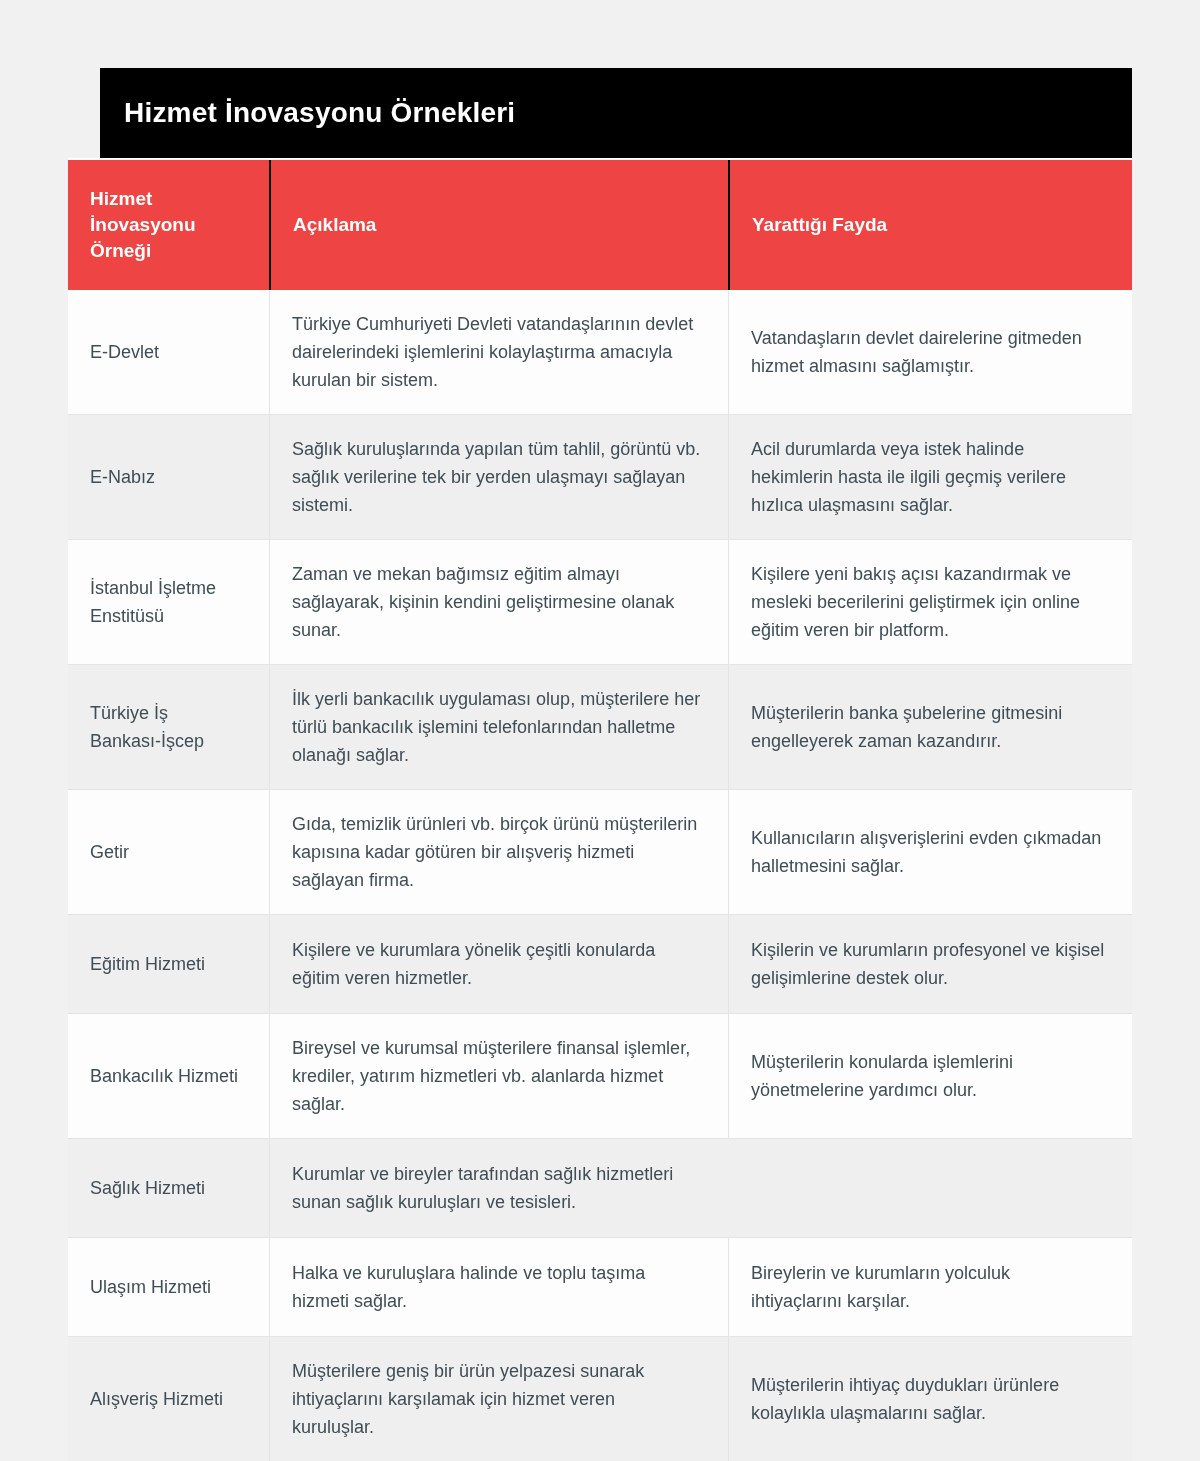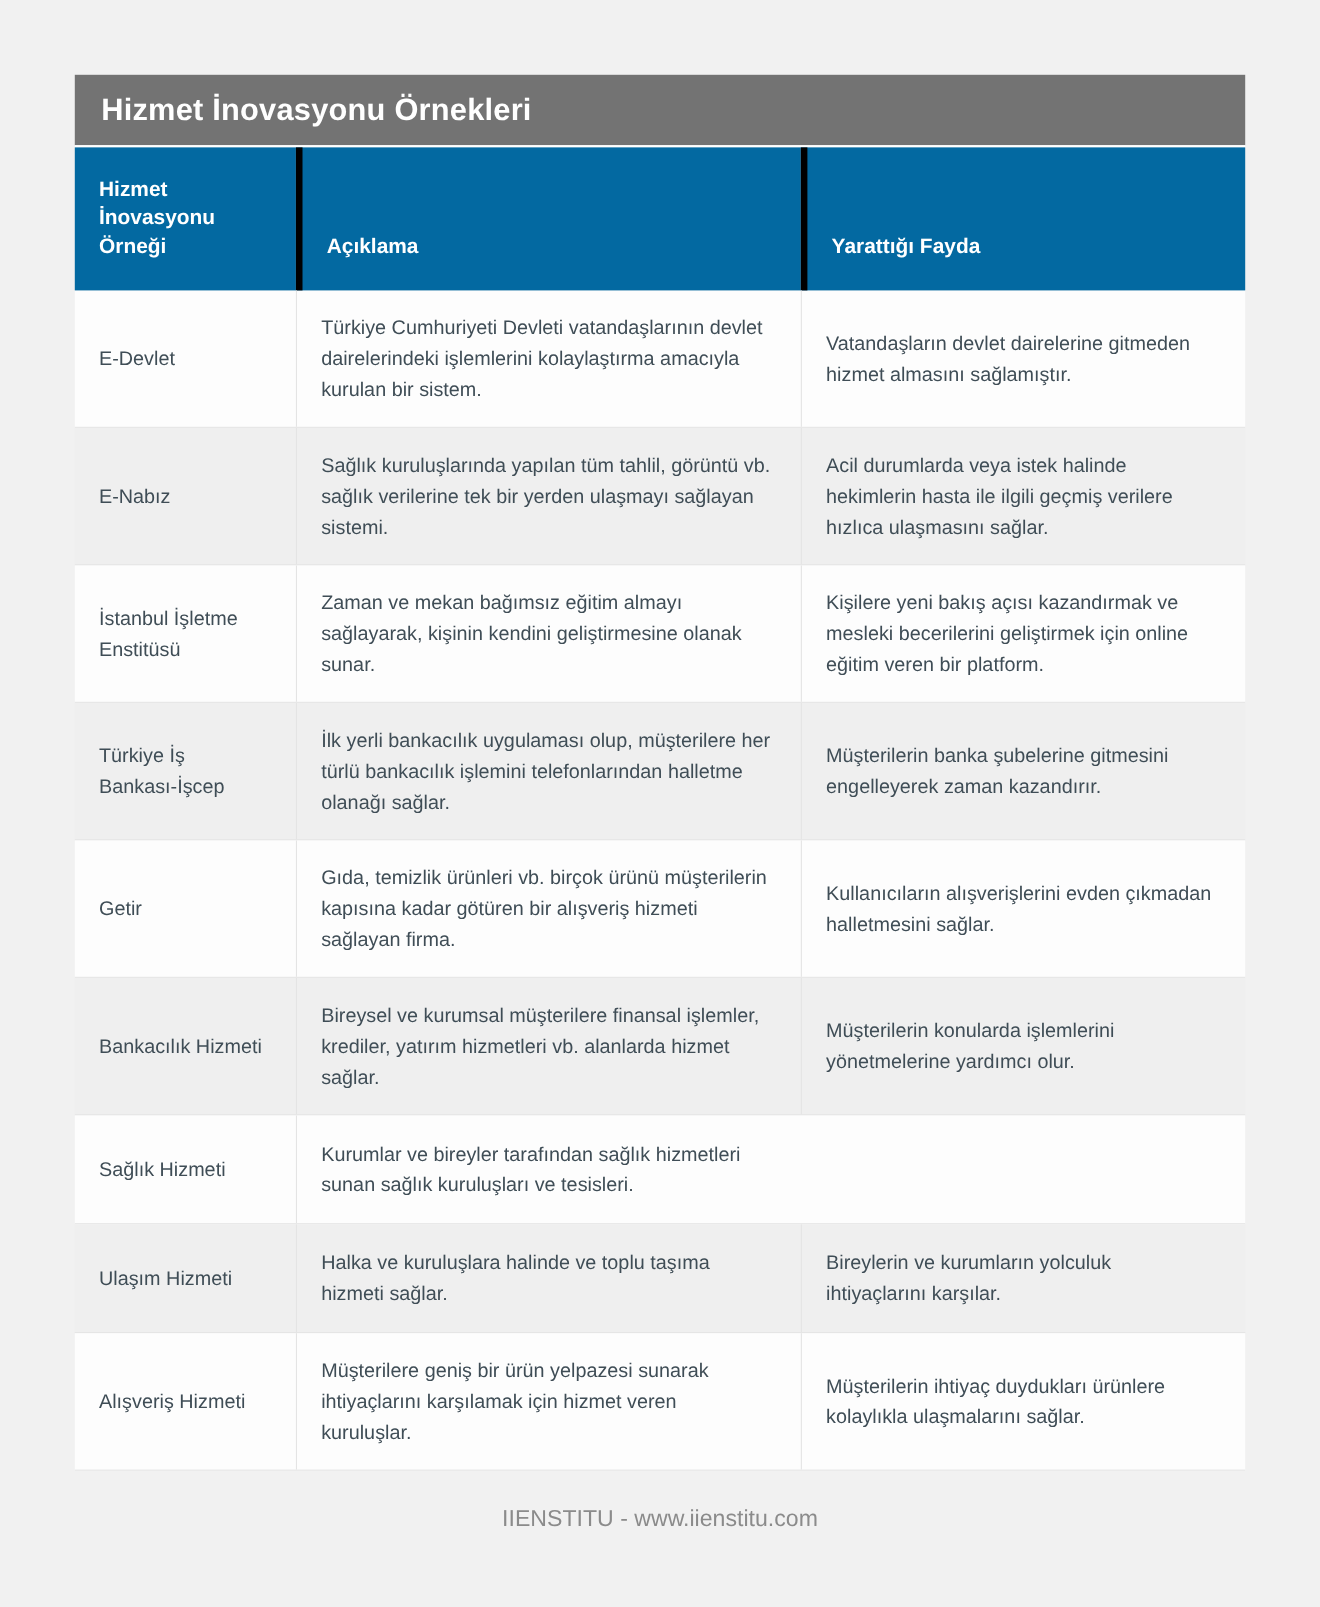--- a/index.html
+++ b/index.html
@@ -11,51 +11,52 @@
   body { height: 1461px; position: relative; }
 
   .sheet {
     width: 1064px;
     margin: 0 auto;
     padding-top: 68px;
   }
 
   
   .title-bar {
-    background: #737373;
-    height: 64px;
+    background: #000000;
+    height: 90px;
     display: flex;
     align-items: center;
     padding: 0 24px;
+    margin-left: 32px;
   }
   .title-bar .title-text {
     color: #ffffff;
     font-size: 28px;
     font-weight: bold;
     letter-spacing: 0.2px;
   }
 
   
   .header-row {
     display: grid;
     grid-template-columns: 201px 459px 404px;
     border-top: 2px solid #ffffff;
   }
   .hcell {
-    background: #0369a1;
+    background: #ef4444;
     color: #ffffff;
     font-size: 19px;
     font-weight: bold;
     line-height: 26px;
     min-height: 104px;
     display: flex;
-    align-items: flex-end;
+    align-items: center;
     padding: 26px 22px;
   }
-  .hcell + .hcell { border-left: 6px solid #000000; }
+  .hcell + .hcell { border-left: 2px solid #000000; }
 
   
   .tbody .row {
     display: grid;
     grid-template-columns: 201px 459px 404px;
     background: #fdfdfd;
     border-bottom: 1px solid #e4e4e4;
   }
   .tbody .row:nth-child(even) { background: #efefef; }
   .cell {
@@ -125,20 +126,25 @@
         <div class="cell">İlk yerli bankacılık uygulaması olup, müşterilere her türlü bankacılık işlemini telefonlarından halletme olanağı sağlar.</div>
         <div class="cell">Müşterilerin banka şubelerine gitmesini engelleyerek zaman kazandırır.</div>
       </div>
 
       <div class="row">
         <div class="cell">Getir</div>
         <div class="cell">Gıda, temizlik ürünleri vb. birçok ürünü müşterilerin kapısına kadar götüren bir alışveriş hizmeti sağlayan firma.</div>
         <div class="cell">Kullanıcıların alışverişlerini evden çıkmadan halletmesini sağlar.</div>
       </div>
 
+      <div class="row">
+        <div class="cell">Eğitim Hizmeti</div>
+        <div class="cell">Kişilere ve kurumlara yönelik çeşitli konularda eğitim veren hizmetler.</div>
+        <div class="cell">Kişilerin ve kurumların profesyonel ve kişisel gelişimlerine destek olur.</div>
+      </div>
 
       <div class="row">
         <div class="cell">Bankacılık Hizmeti</div>
         <div class="cell">Bireysel ve kurumsal müşterilere finansal işlemler, krediler, yatırım hizmetleri vb. alanlarda hizmet sağlar.</div>
         <div class="cell">Müşterilerin konularda işlemlerini yönetmelerine yardımcı olur.</div>
       </div>
 
       <div class="row">
         <div class="cell">Sağlık Hizmeti</div>
         <div class="cell">Kurumlar ve bireyler tarafından sağlık hizmetleri sunan sağlık kuruluşları ve tesisleri.</div>

